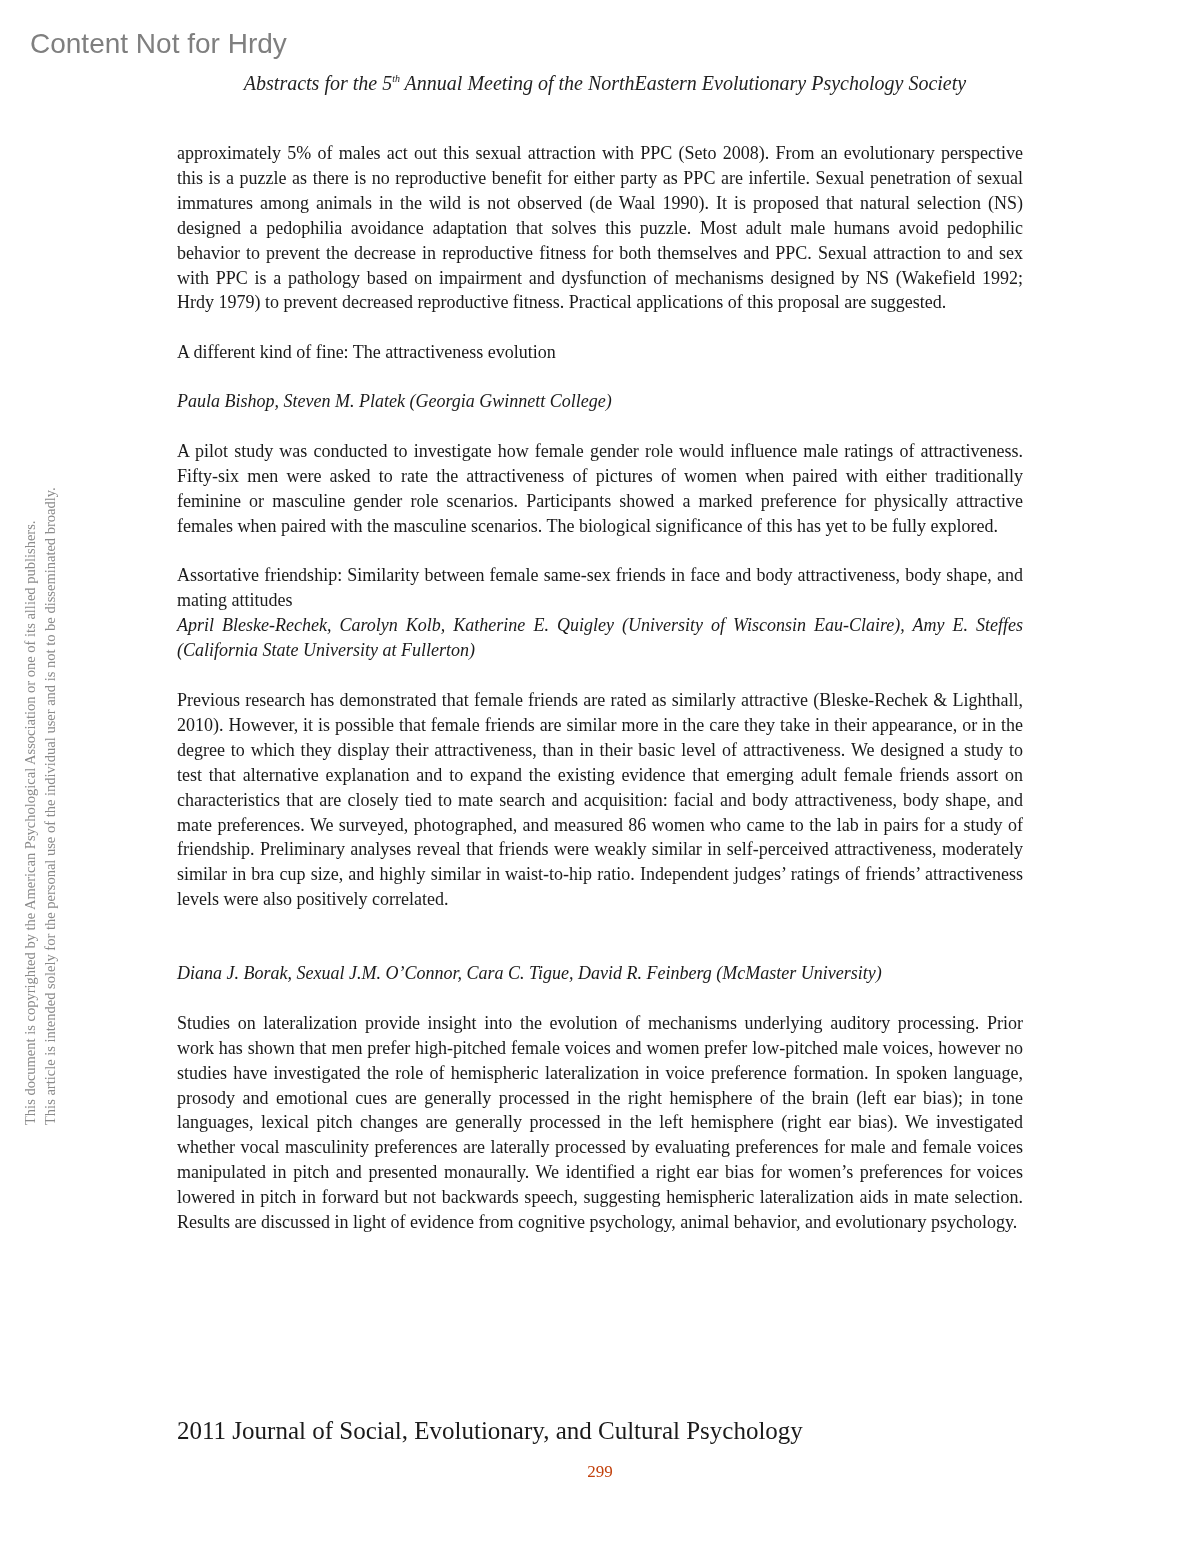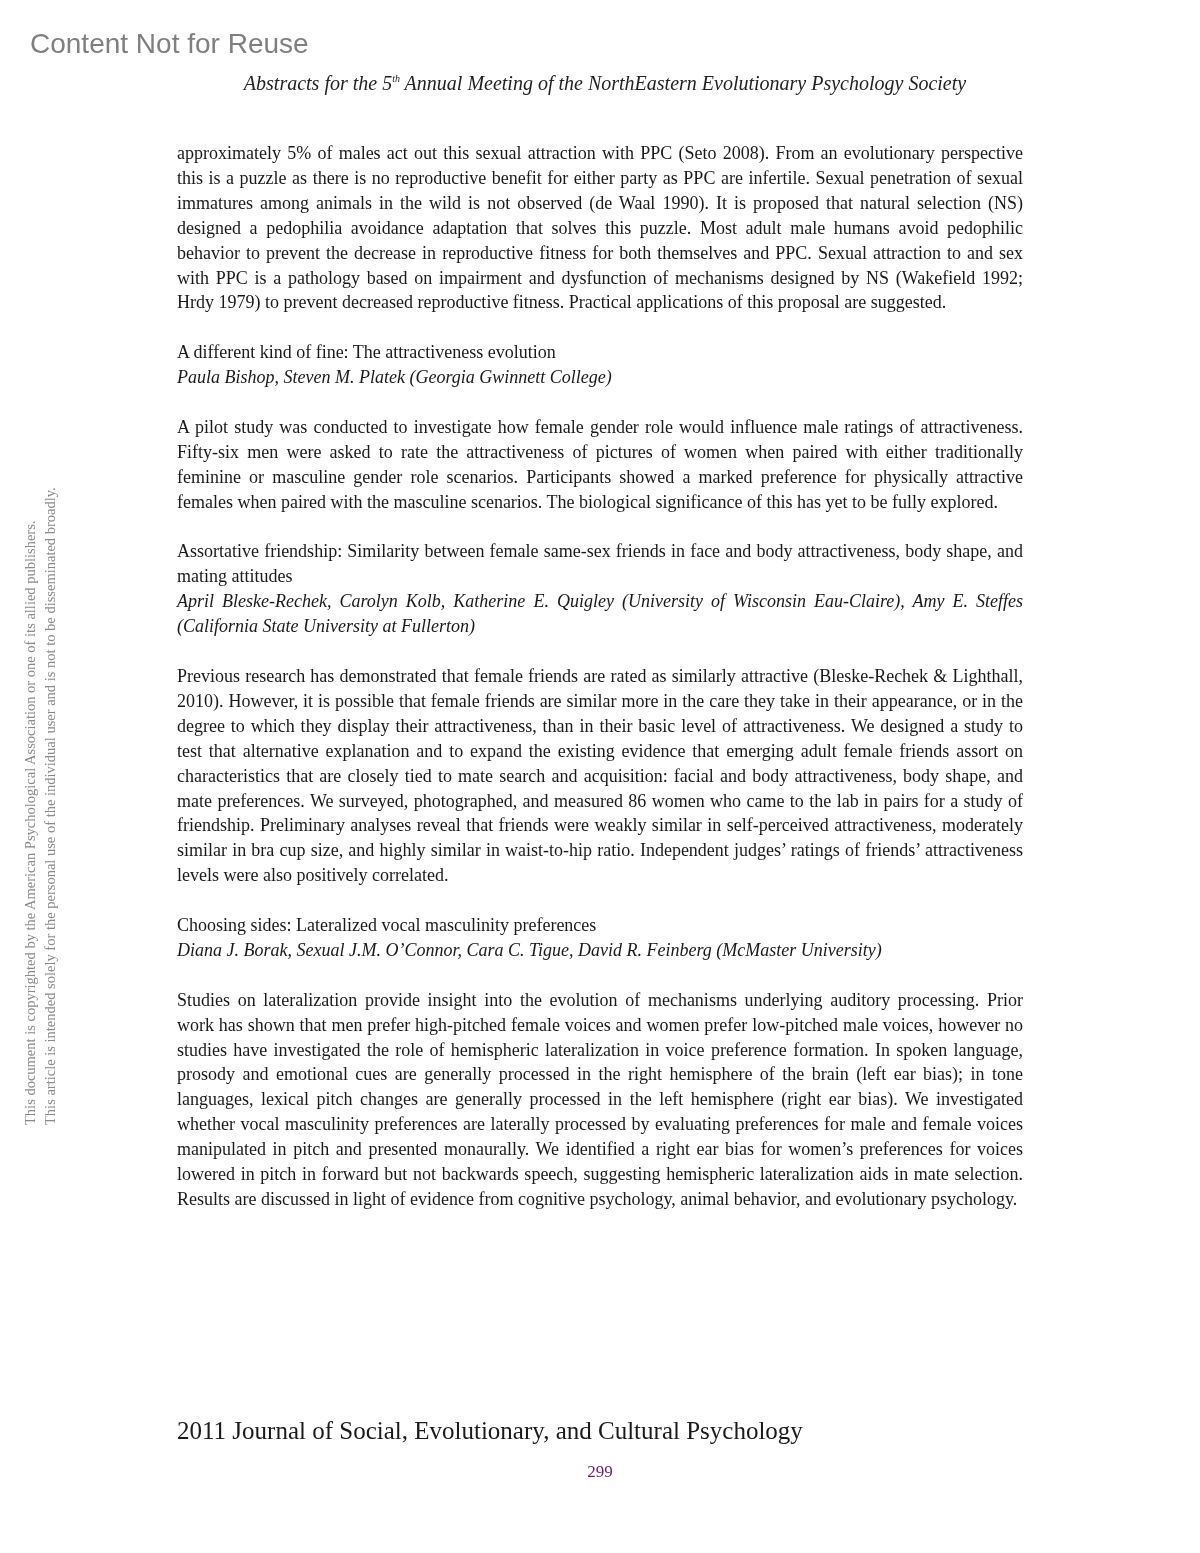--- a/index.html
+++ b/index.html
@@ -27,34 +27,34 @@
     white-space: nowrap;
   }
   .content {
     position: absolute; left: 177px; top: 141px; width: 846px;
     font-family: "Liberation Serif", serif;
     font-size: 18px; line-height: 24.9px; color: #1a1a1a;
   }
   .content p { margin: 0; text-align: justify; }
   .gap { height: 24.9px; }
   .title { font-weight: normal; text-align: justify; }
-  .authors { font-style: italic; }
+  .authors { font-style: italic; margin-top: 24px; }
   .footer-journal {
     position: absolute; left: 177px; top: 1417px;
     font-family: "Liberation Serif", serif; font-size: 25px; color: #1a1a1a;
   }
   .page-number {
     position: absolute; left: 0; right: 0; top: 1462px; text-align: center;
-    font-family: "Liberation Serif", serif; font-size: 17px; color: #701a75;
+    font-family: "Liberation Serif", serif; font-size: 17px; color: #c2410c;
   }
 </style>
 </head>
 <body>
 
-<div class="watermark-top">Content Not for Reuse</div>
+<div class="watermark-top">Content Not for Hrdy</div>
 
 <div class="running-head"><span>Abstracts for the 5</span><sup>th</sup><span> Annual Meeting of the NorthEastern Evolutionary Psychology Society</span></div>
 
 <div class="side-notice">
   <div>This document is copyrighted by the American Psychological Association or one of its allied publishers.</div>
   <div>This article is intended solely for the personal use of the individual user and is not to be disseminated broadly.</div>
 </div>
 
 <div class="content">
   <p>approximately 5% of males act out this sexual attraction with PPC (Seto 2008). From an evolutionary perspective this is a puzzle as there is no reproductive benefit for either party as PPC are infertile. Sexual penetration of sexual immatures among animals in the wild is not observed (de Waal 1990). It is proposed that natural selection (NS) designed a pedophilia avoidance adaptation that solves this puzzle. Most adult male humans avoid pedophilic behavior to prevent the decrease in reproductive fitness for both themselves and PPC. Sexual attraction to and sex with PPC is a pathology based on impairment and dysfunction of mechanisms designed by NS (Wakefield 1992; Hrdy 1979) to prevent decreased reproductive fitness. Practical applications of this proposal are suggested.</p>
@@ -70,21 +70,20 @@
 
   <section>
     <div class="title">Assortative friendship: Similarity between female same-sex friends in face and body attractiveness, body shape, and mating attitudes</div>
     <p class="authors">April Bleske-Rechek, Carolyn Kolb, Katherine E. Quigley (University of Wisconsin Eau-Claire), Amy E. Steffes (California State University at Fullerton)</p>
     <div class="gap"></div>
     <p>Previous research has demonstrated that female friends are rated as similarly attractive (Bleske-Rechek &amp; Lighthall, 2010). However, it is possible that female friends are similar more in the care they take in their appearance, or in the degree to which they display their attractiveness, than in their basic level of attractiveness. We designed a study to test that alternative explanation and to expand the existing evidence that emerging adult female friends assort on characteristics that are closely tied to mate search and acquisition: facial and body attractiveness, body shape, and mate preferences. We surveyed, photographed, and measured 86 women who came to the lab in pairs for a study of friendship. Preliminary analyses reveal that friends were weakly similar in self-perceived attractiveness, moderately similar in bra cup size, and highly similar in waist-to-hip ratio. Independent judges’ ratings of friends’ attractiveness levels were also positively correlated.</p>
   </section>
   <div class="gap"></div>
 
   <section>
-    <div class="title">Choosing sides: Lateralized vocal masculinity preferences</div>
     <div class="authors">Diana J. Borak, Sexual J.M. O’Connor, Cara C. Tigue, David R. Feinberg (McMaster University)</div>
     <div class="gap"></div>
     <p>Studies on lateralization provide insight into the evolution of mechanisms underlying auditory processing. Prior work has shown that men prefer high-pitched female voices and women prefer low-pitched male voices, however no studies have investigated the role of hemispheric lateralization in voice preference formation. In spoken language, prosody and emotional cues are generally processed in the right hemisphere of the brain (left ear bias); in tone languages, lexical pitch changes are generally processed in the left hemisphere (right ear bias). We investigated whether vocal masculinity preferences are laterally processed by evaluating preferences for male and female voices manipulated in pitch and presented monaurally. We identified a right ear bias for women’s preferences for voices lowered in pitch in forward but not backwards speech, suggesting hemispheric lateralization aids in mate selection. Results are discussed in light of evidence from cognitive psychology, animal behavior, and evolutionary psychology.</p>
   </section>
 </div>
 
 <div class="footer-journal">2011 Journal of Social, Evolutionary, and Cultural Psychology</div>
 <div class="page-number">299</div>
 
 </body></html>

